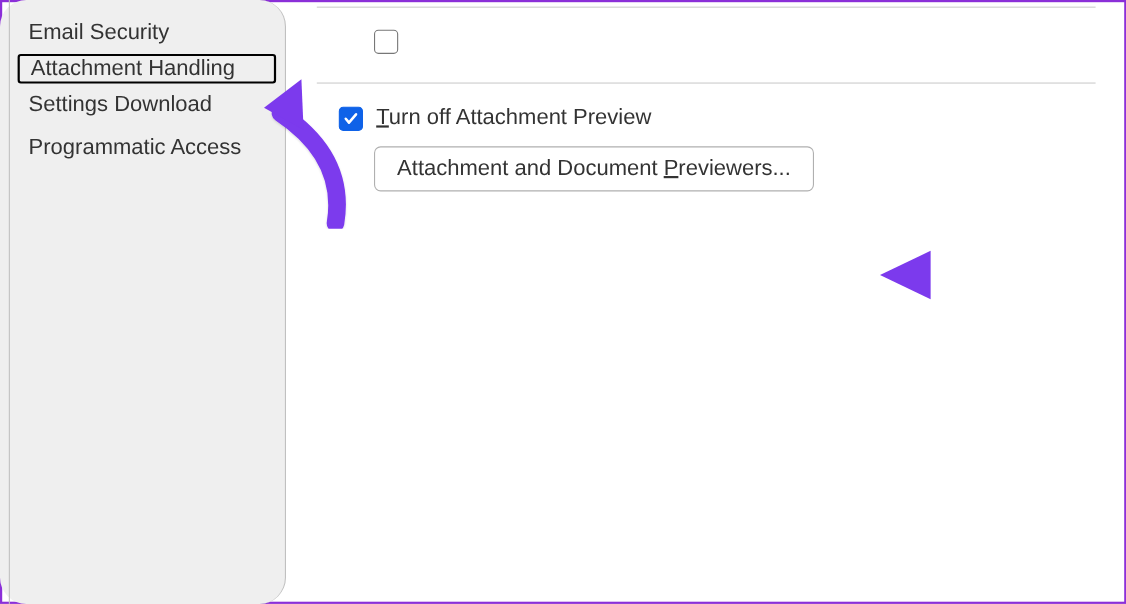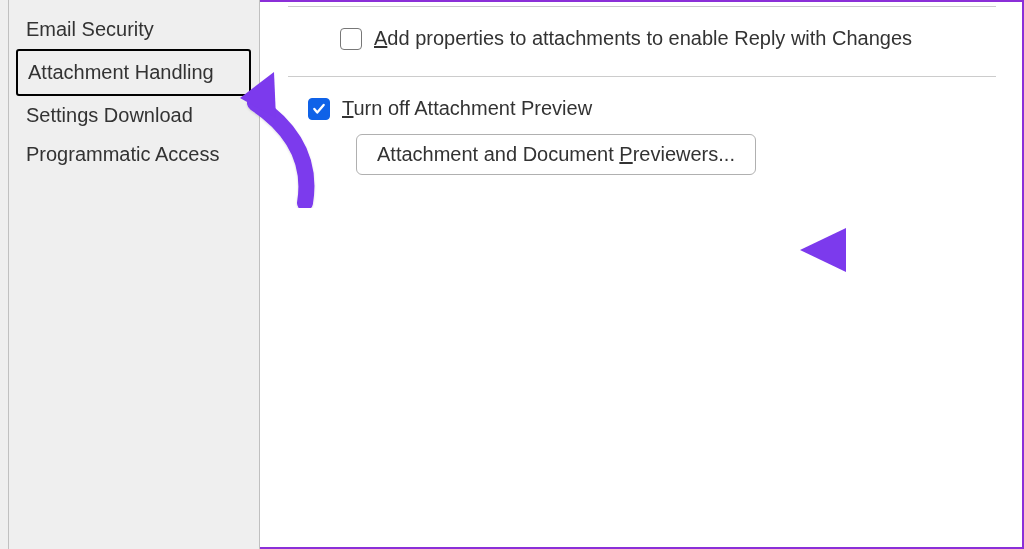--- a/index.html
+++ b/index.html
@@ -31,40 +31,41 @@
       width: 100%;
       height: 100%;
       position: relative;
     }
     .sidebar {
       width: 260px;
       height: 100%;
       background: #efefef;
       border-right: 1px solid #c0c0c0;
       padding-top: 10px;
+      border-radius: 24px;
     }
     .sidebar-left-edge {
       position: absolute;
       left: 8px;
       top: 0;
       width: 1px;
       height: 100%;
       background: #c0c0c0;
     }
     .sidebar-item {
       padding: 8px 12px 8px 26px;
       font-size: 20px;
       color: #333;
       cursor: pointer;
     }
     .sidebar-item.selected {
       border: 2px solid #000;
       border-radius: 3px;
       margin: 0 8px 0 16px;
-      padding: 10px 10px;
+      padding: 0 10px;
       background: #efefef;
     }
     .content {
       flex: 1;
       padding: 6px 28px 20px 28px;
       position: relative;
     }
     .section-title {
       font-weight: 700;
       font-size: 20px;
@@ -112,21 +113,21 @@
       display: none;
     }
     .option-label {
       font-size: 20px;
       color: #333;
     }
     .underline {
       text-decoration: underline;
     }
     .button-row {
-      margin-left: 68px;
+      margin-left: 52px;
     }
     .ms-button {
       display: inline-block;
       padding: 8px 20px;
       border: 1px solid #b0b0b0;
       border-radius: 6px;
       background: #fff;
       font-size: 20px;
       color: #333;
       cursor: pointer;
@@ -173,21 +174,20 @@
   </div>
 
   <div class="content">
 
     <hr class="divider">
 
     <div class="option-row">
       <span class="checkbox">
         
       </span>
-      <span class="option-label"><span class="underline">A</span><span>dd properties to attachments to enable Reply with Changes</span></span>
     </div>
 
     <hr class="divider">
 
     <div class="option-row-2">
       <span class="checkbox checked">
         <svg width="14" height="14" viewBox="0 0 24 24" fill="none" stroke="#fff" stroke-width="4" stroke-linecap="round" stroke-linejoin="round">
             <polyline points="4 12 9 18 20 5"></polyline>
           </svg>
       </span>

